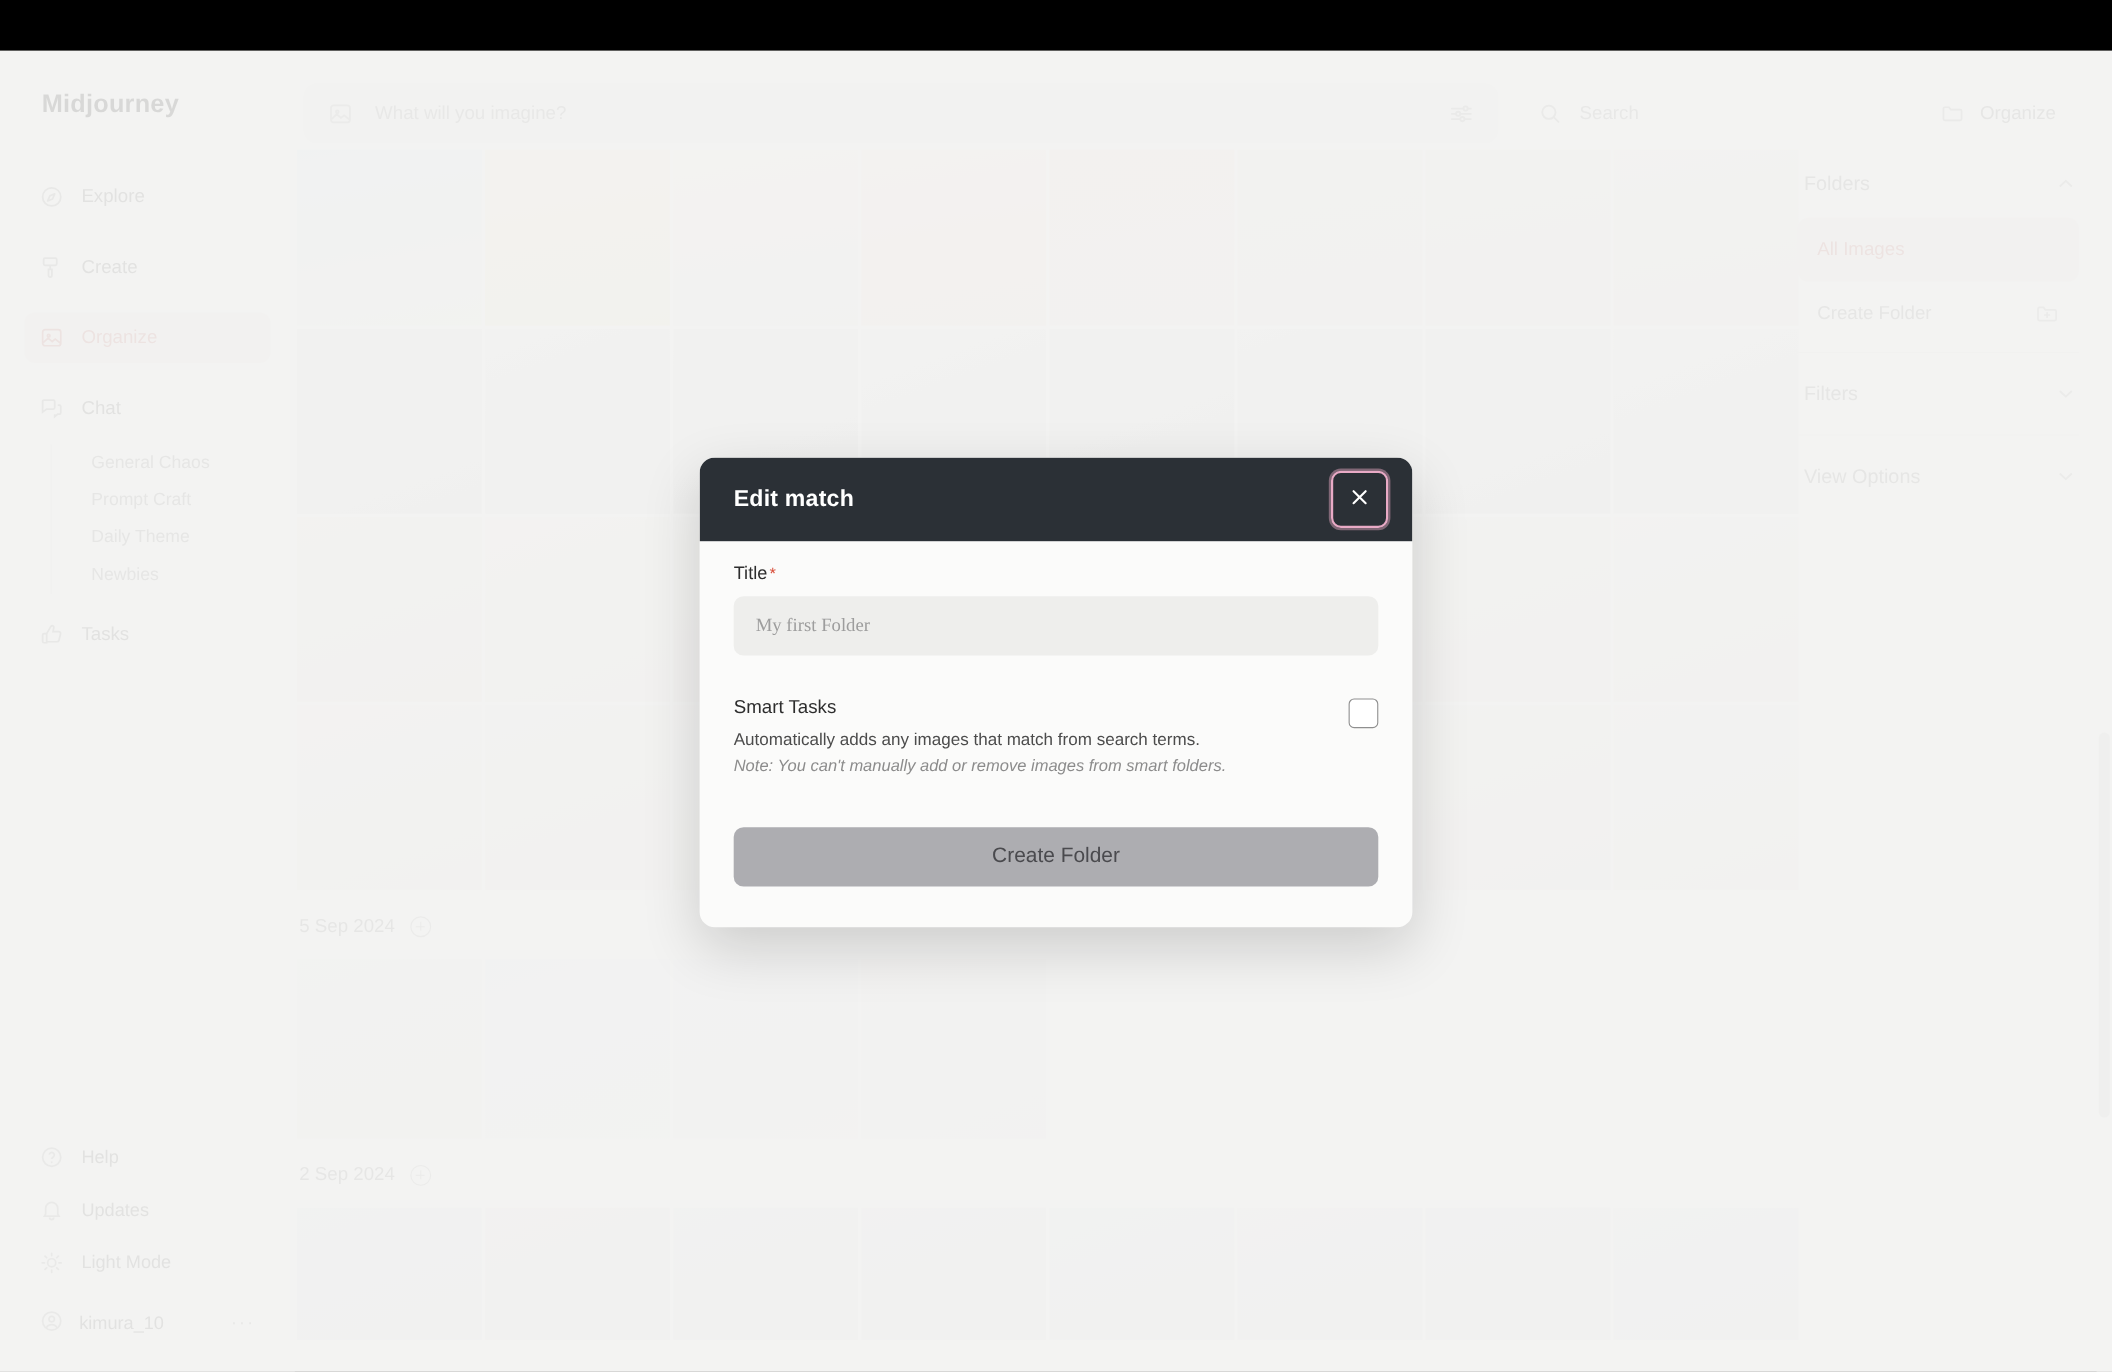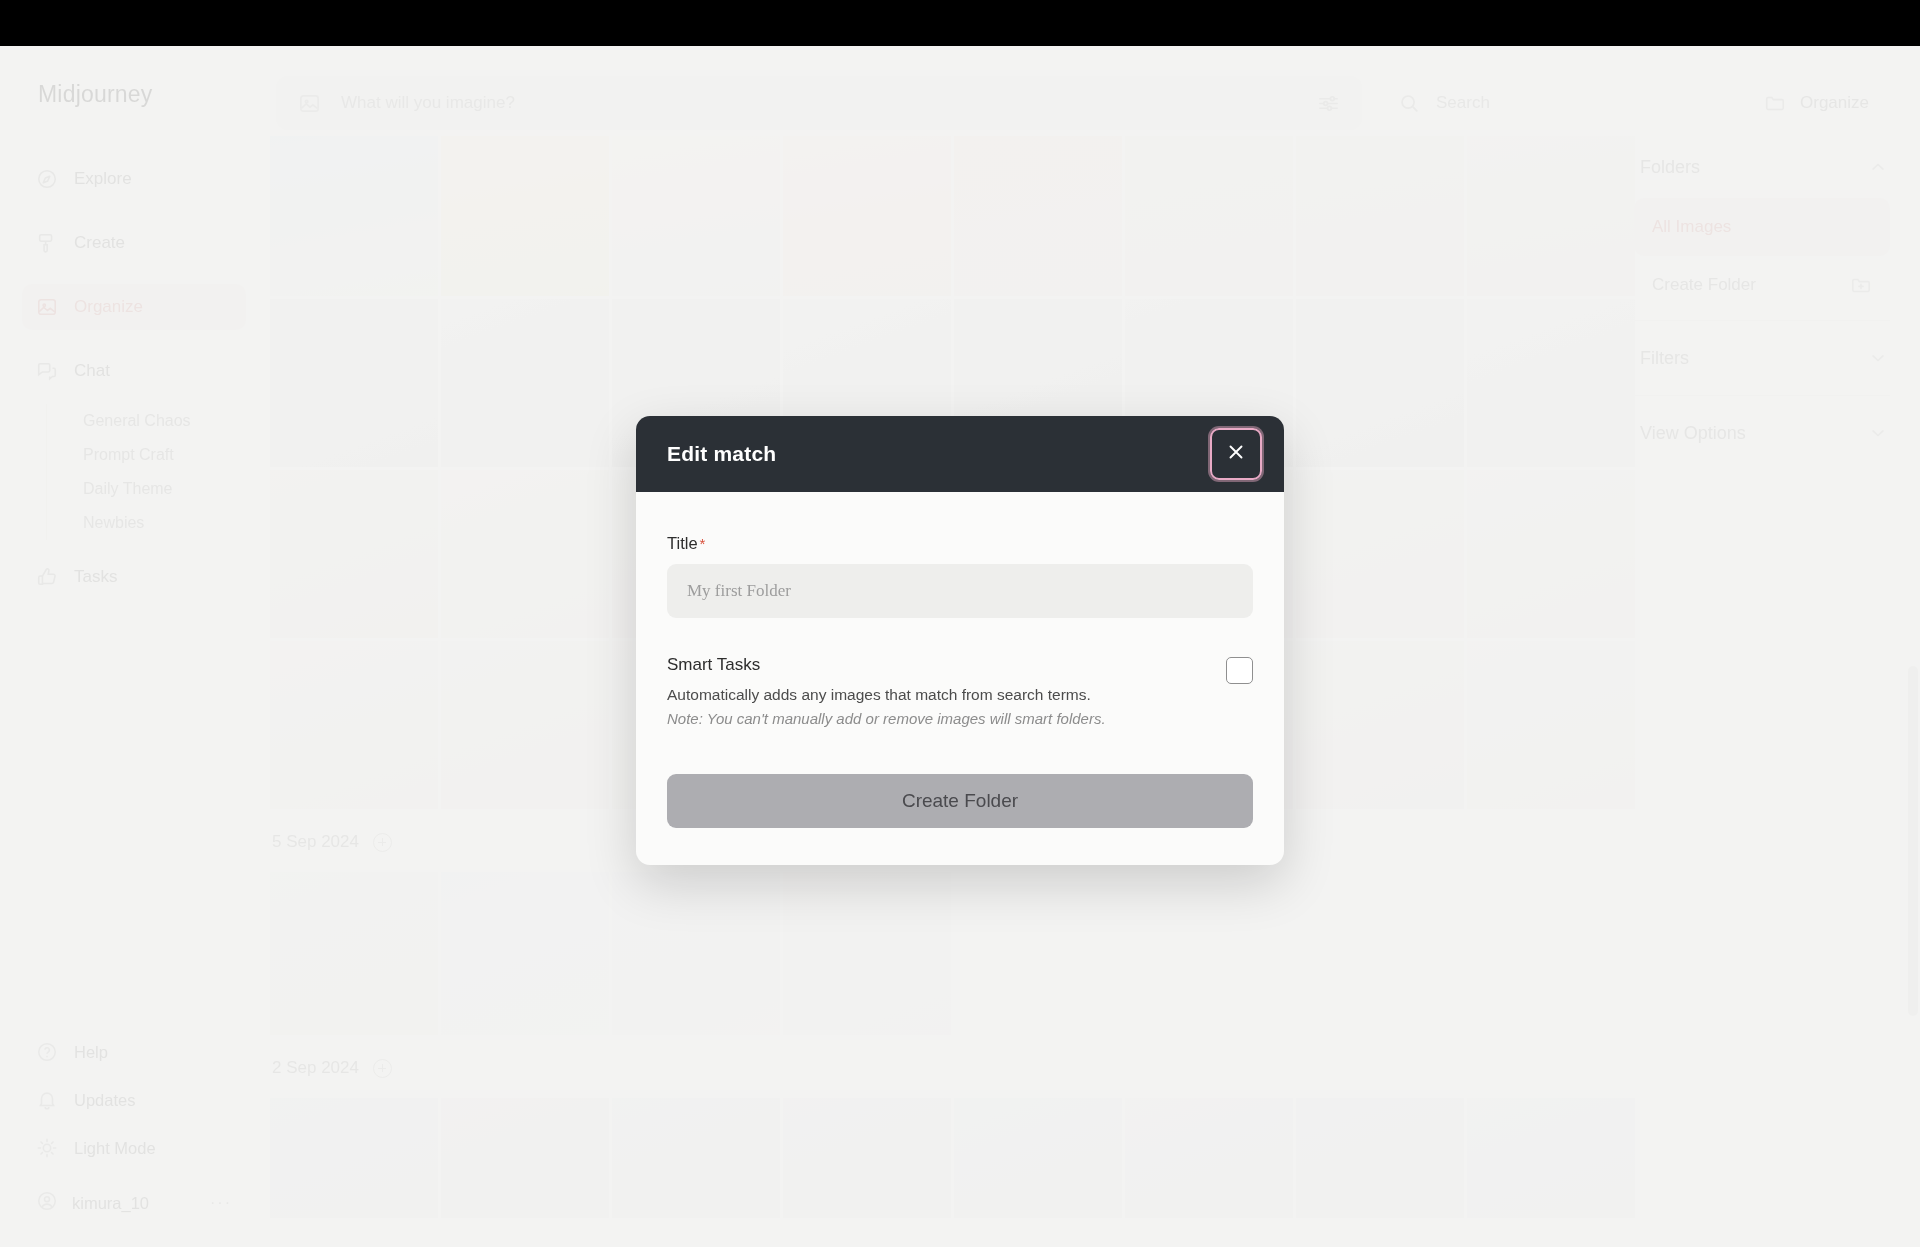--- a/index.html
+++ b/index.html
@@ -46,21 +46,21 @@
     width: 268px;
     height: 1201px;
     background: #f2f2f1;
     padding: 0;
   }
   .brand {
     position: absolute;
     top: 35px;
     left: 38px;
     font-size: 23px;
-    font-weight: 400;
+    font-weight: 700;
     letter-spacing: .2px;
     color: #1c1c1c;
   }
   .nav {
     position: absolute;
     top: 110px;
     left: 22px;
     width: 224px;
   }
   .nav-item {
@@ -281,21 +281,21 @@
   .close-btn {
     margin-left: auto;
     width: 52px; height: 52px;
     border-radius: 9px;
     background: transparent;
     border: 2px solid #e9aac6;
     box-shadow: 0 0 0 2px rgba(233,170,198,0.45);
     display: flex; align-items: center; justify-content: center;
     cursor: pointer;
   }
-  .modal-body { padding: 42px 31px 0 31px; }
+  .modal-body { padding: 20px 31px 0 31px; }
   .field-label {
     font-size: 16.5px;
     color: #2d2d2d;
     margin-bottom: 11px;
   }
   .req { color: #d8503c; font-size: 15px; margin-left: 2px; }
   .text-input {
     width: 100%;
     height: 54px;
     background: #eeeeec;
@@ -646,21 +646,21 @@
 
       <div class="field-label">
         <span>Title</span><span class="req">*</span>
       </div>
       <input class="text-input" type="text" placeholder="My first Folder" style="">
 
       <div class="smart-row">
         <div>
           <div class="smart-title">Smart Tasks</div>
           <div class="smart-desc">Automatically adds any images that match from search terms.</div>
-          <div class="smart-note">Note: You can't manually add or remove images will smart folders.</div>
+          <div class="smart-note">Note: You can't manually add or remove images from smart folders.</div>
         </div>
         <div class="checkbox"></div>
       </div>
 
       <button class="primary-btn">Create Folder</button>
     </div>
   </div>
 
 </div>
 

